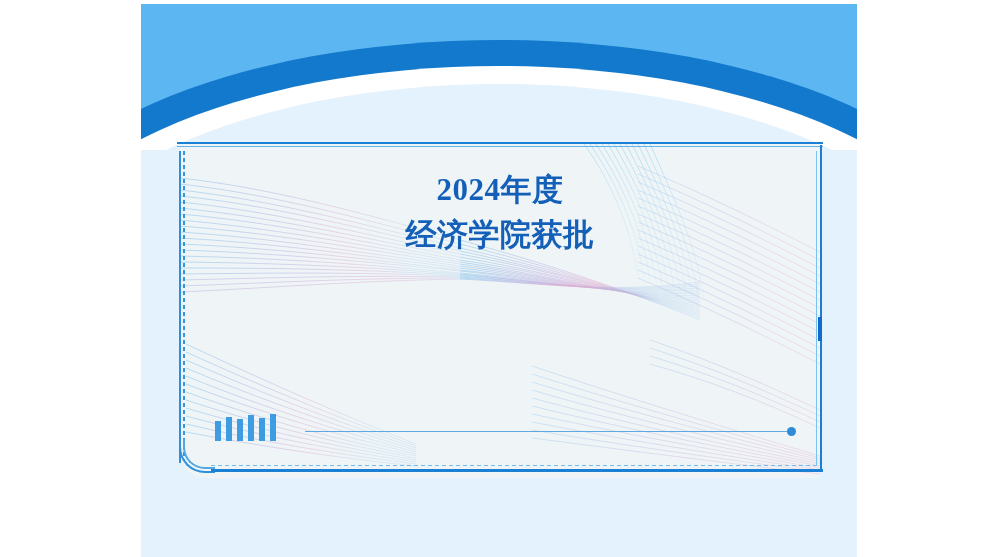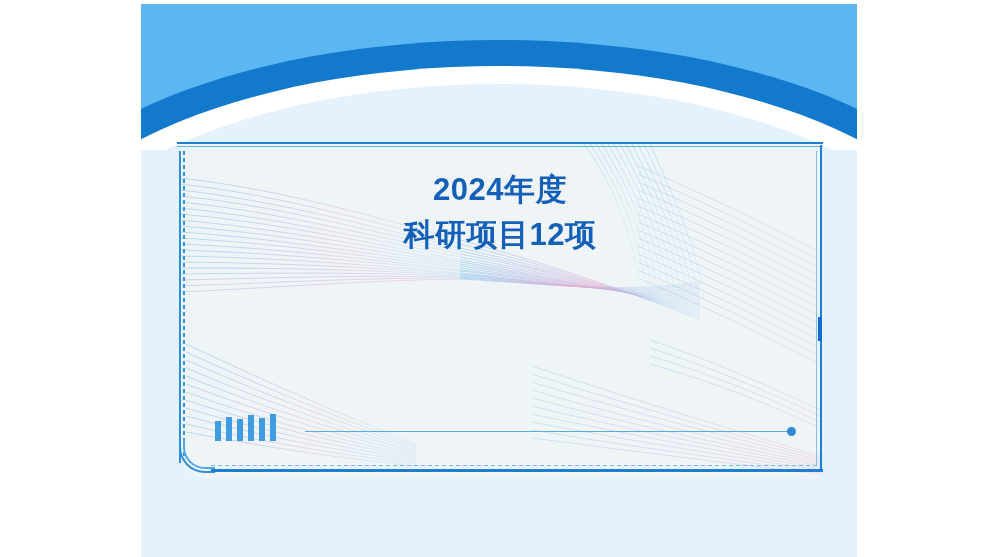--- a/index.html
+++ b/index.html
@@ -260,21 +260,21 @@
     left: 0;
     top: 28px;
     width: 646px;
     z-index: 30;
     text-align: center;
     color: #1460b8;
     font-weight: bold;
     font-size: 31px;
     line-height: 45px;
     letter-spacing: 0.5px;
-    font-family: Liberation Sans, sans-serif;
+    font-family: Liberation Serif, serif;
   }
   #title .ln { display: block; white-space: nowrap; }
 </style>
 </head>
 <body>
 
 <div id="screen">
 
   <div id="slide">
 
@@ -440,21 +440,21 @@
         <span style="height:22px"></span>
         <span style="height:26px"></span>
         <span style="height:23px"></span>
         <span style="height:27px"></span>
       </div>
       <div class="rule"></div>
       <div class="rule-dot"></div>
 
       <div id="title">
         <span class="ln">2024年度</span>
-        <span class="ln">科研项目12项</span>
+        <span class="ln">经济学院获批</span>
       </div>
 
     </div>
 
   </div>
 
   <div style="position:absolute;left:0;top:0;width:141px;height:557px;background:#ffffff;z-index:60;"></div>
   <div style="position:absolute;left:857px;top:0;width:126px;height:557px;background:#ffffff;z-index:60;"></div>
 
 </div>

